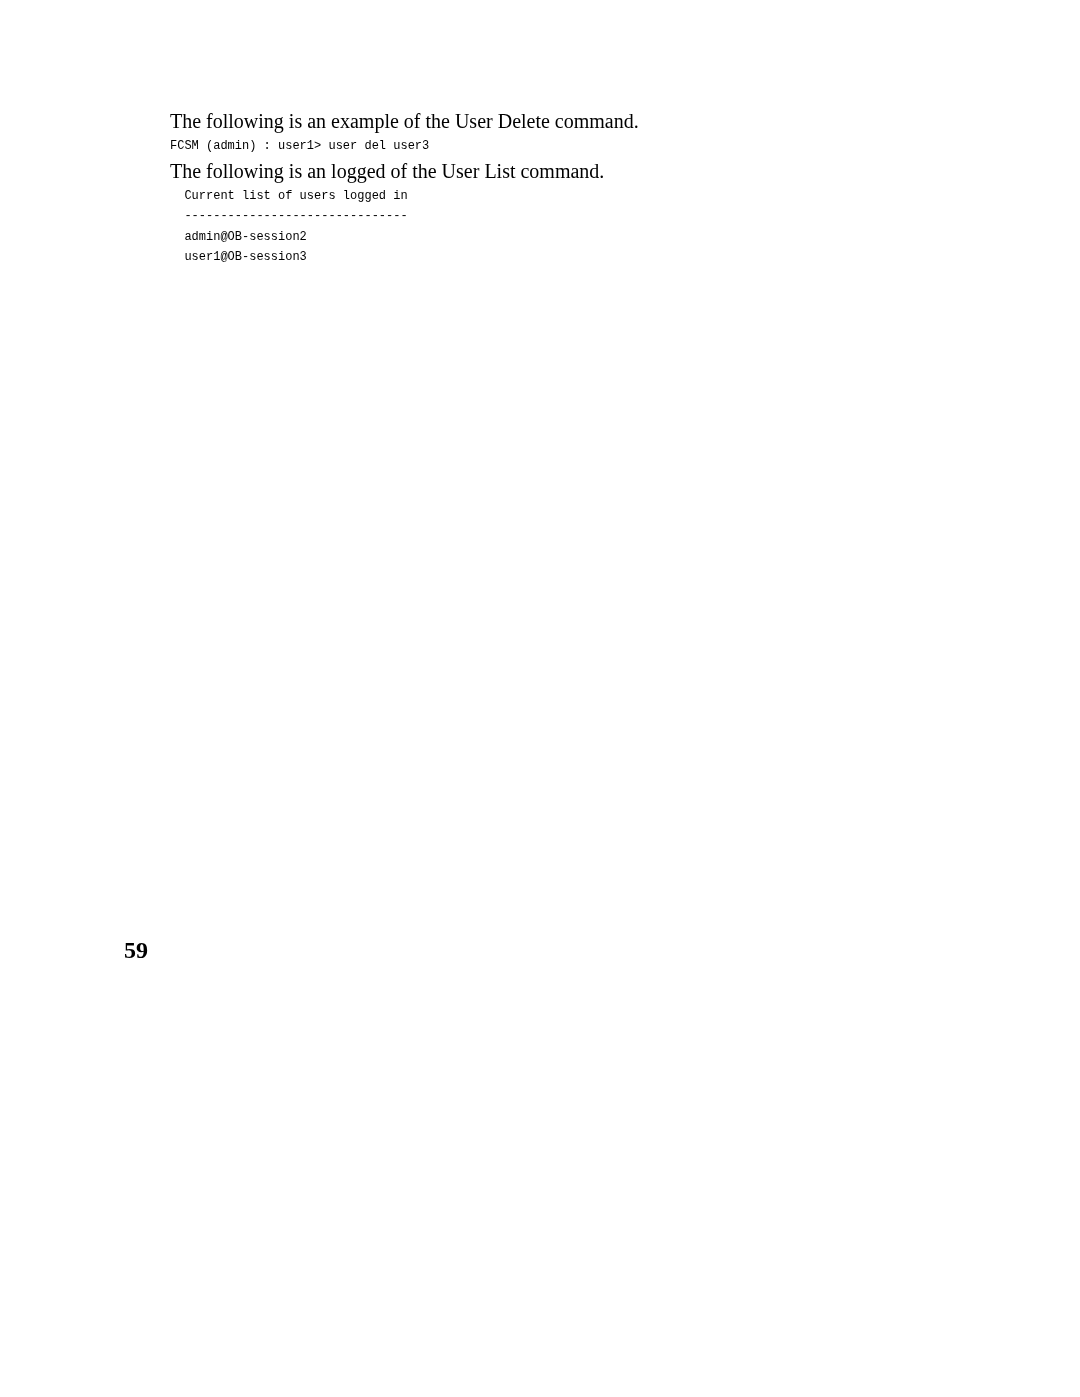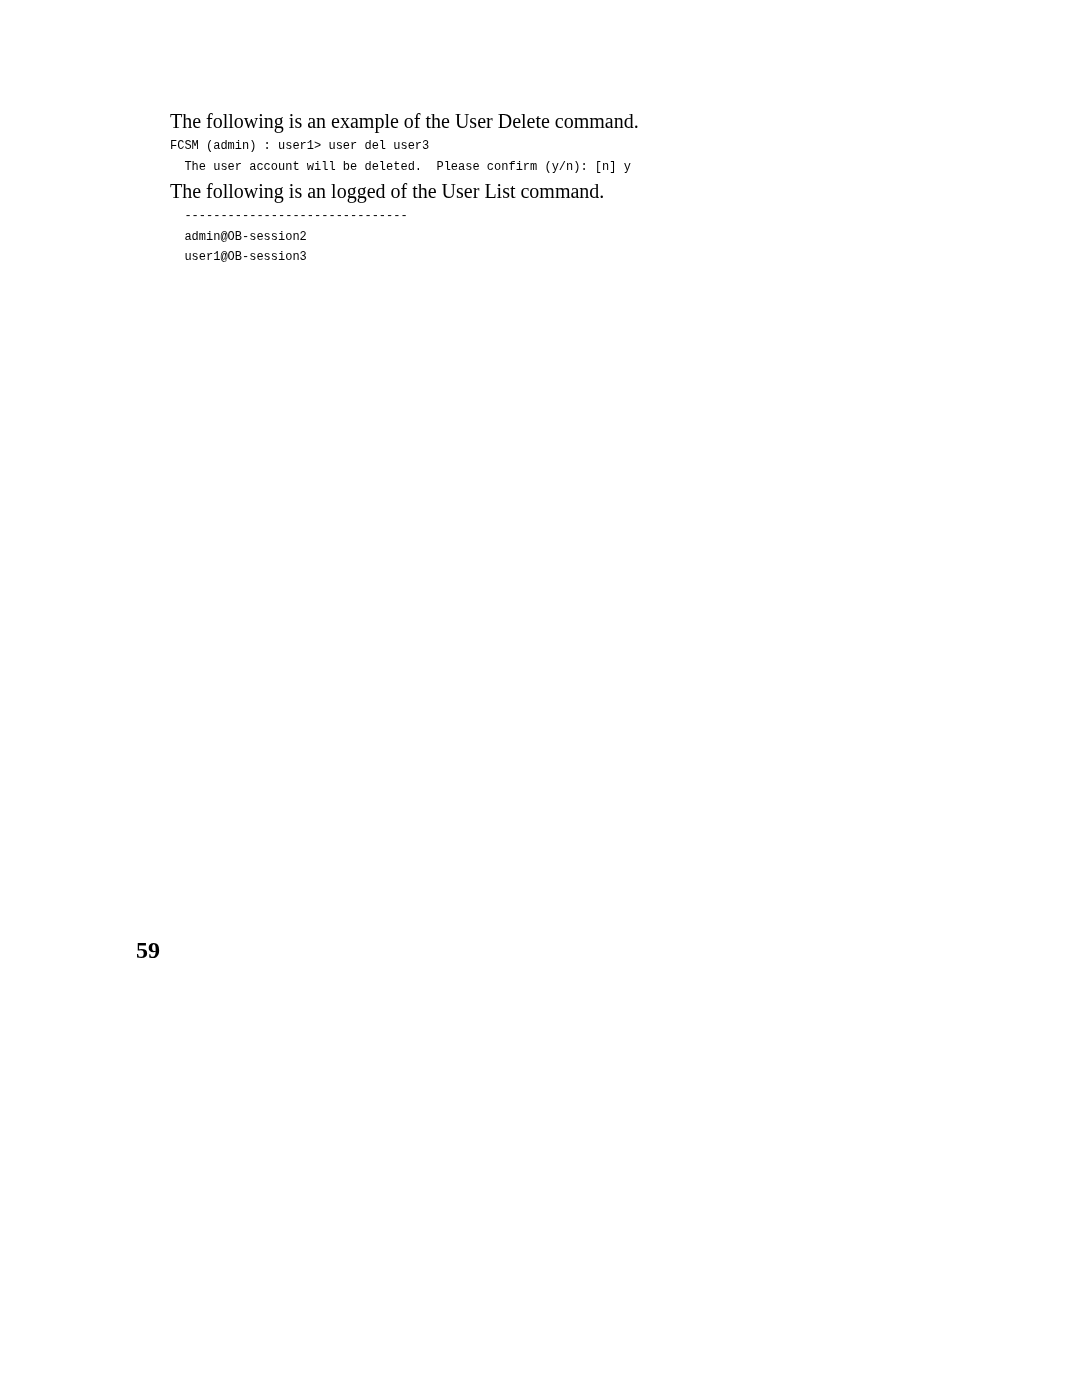--- a/index.html
+++ b/index.html
@@ -25,34 +25,34 @@
   }
   .code {
     font-family: "Courier New", Courier, monospace;
     font-size: 12px;
     line-height: 1.55;
     white-space: pre;
     margin: 0 0 2px 0;
   }
   .page-number {
     position: absolute;
-    left: 136px;
+    left: 124px;
     bottom: 100px;
     font-family: "Times New Roman", Times, serif;
     font-weight: bold;
     font-size: 24px;
   }
 </style>
 </head>
 <body>
 
 <div class="page">
   <div>
     <p class="prose">The following is an example of the User Delete command.</p>
     <p class="code">FCSM (admin) : user1&gt; user del user3</p>
-    <p class="code">  The user account will be deleted.  Please confirm (y/n): [n] y</p>
     <p class="prose">The following is an logged of the User List command.</p>
+    <p class="code">  Current list of users logged in</p>
     <p class="code">  -------------------------------</p>
     <p class="code">  admin@OB-session2</p>
     <p class="code">  user1@OB-session3</p>
   </div>
   <div class="page-number">59</div>
 </div>
 
 </body></html>

